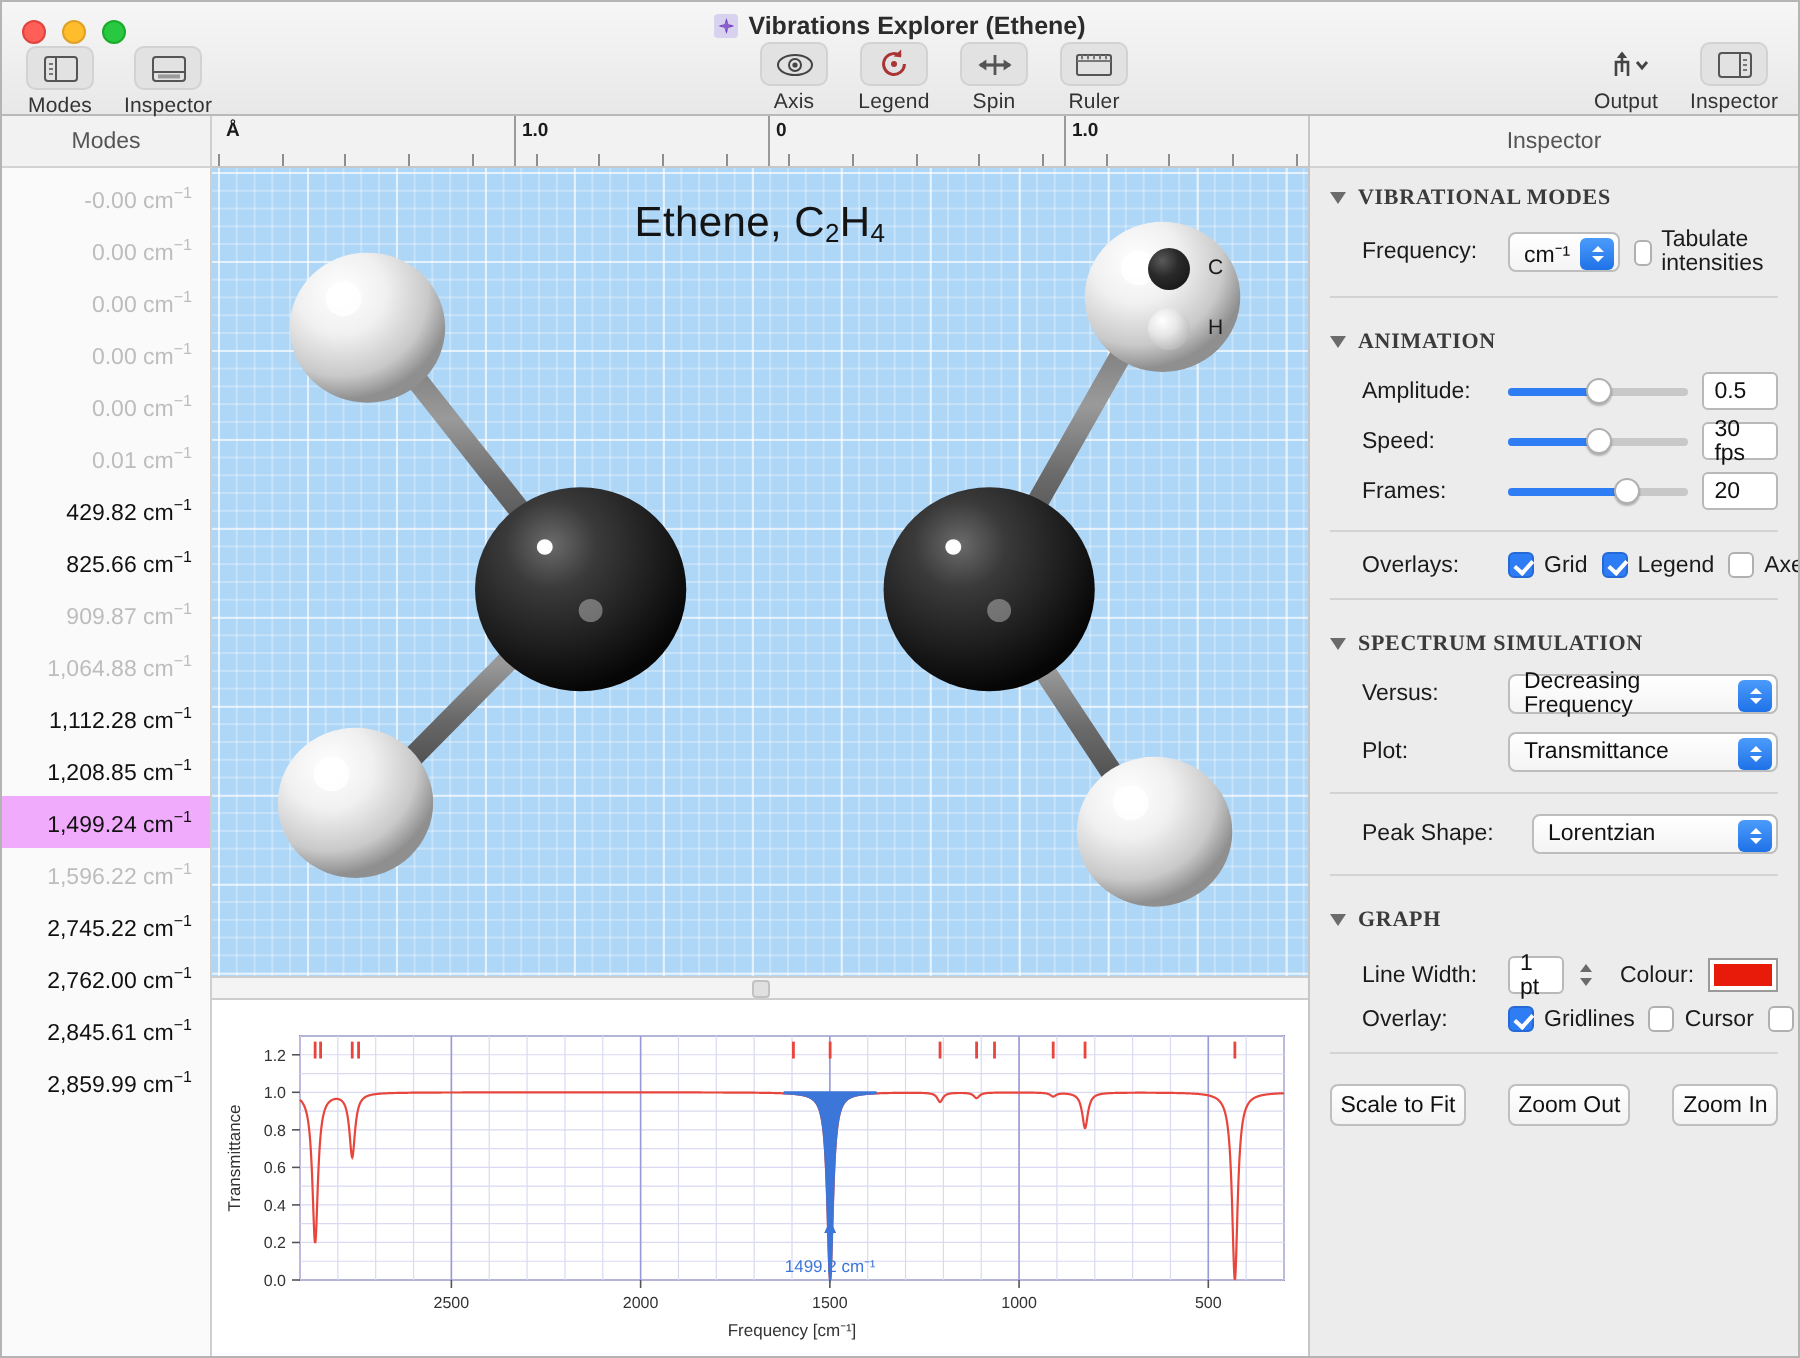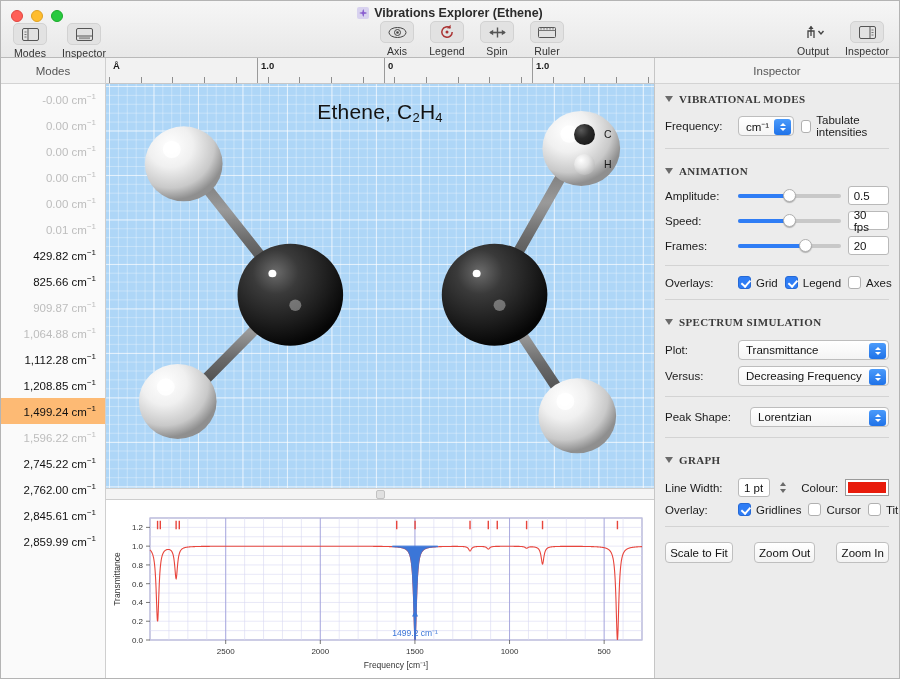--- a/index.html
+++ b/index.html
@@ -49,21 +49,21 @@
 
   
   .sidebar { width:105px; flex:0 0 105px; background:#fafafa; border-right:1px solid #cfcfcf;
              display:flex; flex-direction:column; }
   .sb-head { height:26px; flex:0 0 26px; display:flex; align-items:center; justify-content:center;
              background:#f2f2f2; border-bottom:1px solid #d3d3d3; color:#555; font-size:11.5px; }
   .sb-list { flex:1 1 auto; overflow:hidden; padding-top:2px; }
   .mode-row { height:26px; display:flex; align-items:center; justify-content:flex-end;
               padding-right:9px; font-size:11.5px; color:#111; }
   .mode-row.dim { color:#bdbdbd; }
-  .mode-row.sel { background:#fdba74; }
+  .mode-row.sel { background:#f0abfc; }
   .mode-row sup { font-size:8px; vertical-align:super; }
 
   
   .center { flex:1 1 auto; display:flex; flex-direction:column; min-width:0; background:#fff; }
 
   
   .ruler { height:26px; flex:0 0 26px; background:#f2f2f2; border-bottom:1px solid #c7c7c7;
            position:relative; overflow:hidden; }
   .rlabel { position:absolute; top:2px; font-size:9.5px; color:#1a1a1a; font-weight:700; }
   .rmajor { position:absolute; top:0; bottom:0; width:1px; background:#9a9a9a; }
@@ -105,21 +105,21 @@
                display:flex; flex-direction:column; }
   .ins-head { height:26px; flex:0 0 26px; display:flex; align-items:center; justify-content:center;
               background:#f2f2f2; border-bottom:1px solid #d3d3d3; color:#555; font-size:11.5px; }
   .ins-body { flex:1 1 auto; overflow:hidden; }
   .sect-title { display:flex; align-items:center; gap:6px; padding:9px 10px 6px 10px;
                 font-size:11px; font-weight:700; color:#3b3b3b; letter-spacing:.35px;font-family:Liberation Serif, serif; }
   .tri { width:0;height:0;border-left:4.5px solid transparent;border-right:4.5px solid transparent;
          border-top:6px solid #6b6b6b; }
   .hr { height:1px; background:#d3d3d3; margin:7px 10px; }
   .row { display:flex; align-items:center; padding:3px 10px; gap:7px; font-size:11.5px; color:#1b1b1b; }
-  .row .lbl { width:66px; text-align:left; flex:0 0 auto; }
+  .row .lbl { width:66px; text-align:left; flex:0 0 auto;margin-left:16px; }
   .row .lbl.w78 { width:78px; }
 
   
   .popup { position:relative; height:20px; border:1px solid #bdbdbd; border-radius:4px;
            background:linear-gradient(#ffffff,#f4f4f4); display:flex; align-items:center;
            padding:0 24px 0 7px; font-size:11.5px; color:#111; }
   .popup .arrows { position:absolute; right:2px; top:1.5px; width:17px; height:16px;
            border-radius:3px; background:linear-gradient(#4b9bfb,#1f72e8); display:flex;
            flex-direction:column; align-items:center; justify-content:center; gap:2px; }
   .popup .arrows i { display:block; width:0;height:0;border-left:3px solid transparent;
@@ -627,35 +627,35 @@
           </div>
         </div>
 
         <div class="hr"></div>
 
         <div class="sect-title">
           <span class="tri"></span>
           <span>SPECTRUM SIMULATION</span>
         </div>
 
+        <div class="row">
+          <span class="lbl">Versus:</span>
+          <div class="popup lg">
+            <span>Decreasing Frequency</span>
+            <span class="arrows">
+                <i class="up"></i>
+                <i class="dn"></i>
+              </span>
+          </div>
+        </div>
+
         <div class="row" style="padding-top:6px">
           <span class="lbl">Plot:</span>
           <div class="popup lg">
             <span>Transmittance</span>
-            <span class="arrows">
-                <i class="up"></i>
-                <i class="dn"></i>
-              </span>
-          </div>
-        </div>
-
-        <div class="row">
-          <span class="lbl">Versus:</span>
-          <div class="popup lg">
-            <span>Decreasing Frequency</span>
             <span class="arrows">
                 <i class="up"></i>
                 <i class="dn"></i>
               </span>
           </div>
         </div>
 
         <div class="hr"></div>
 
         <div class="row">

